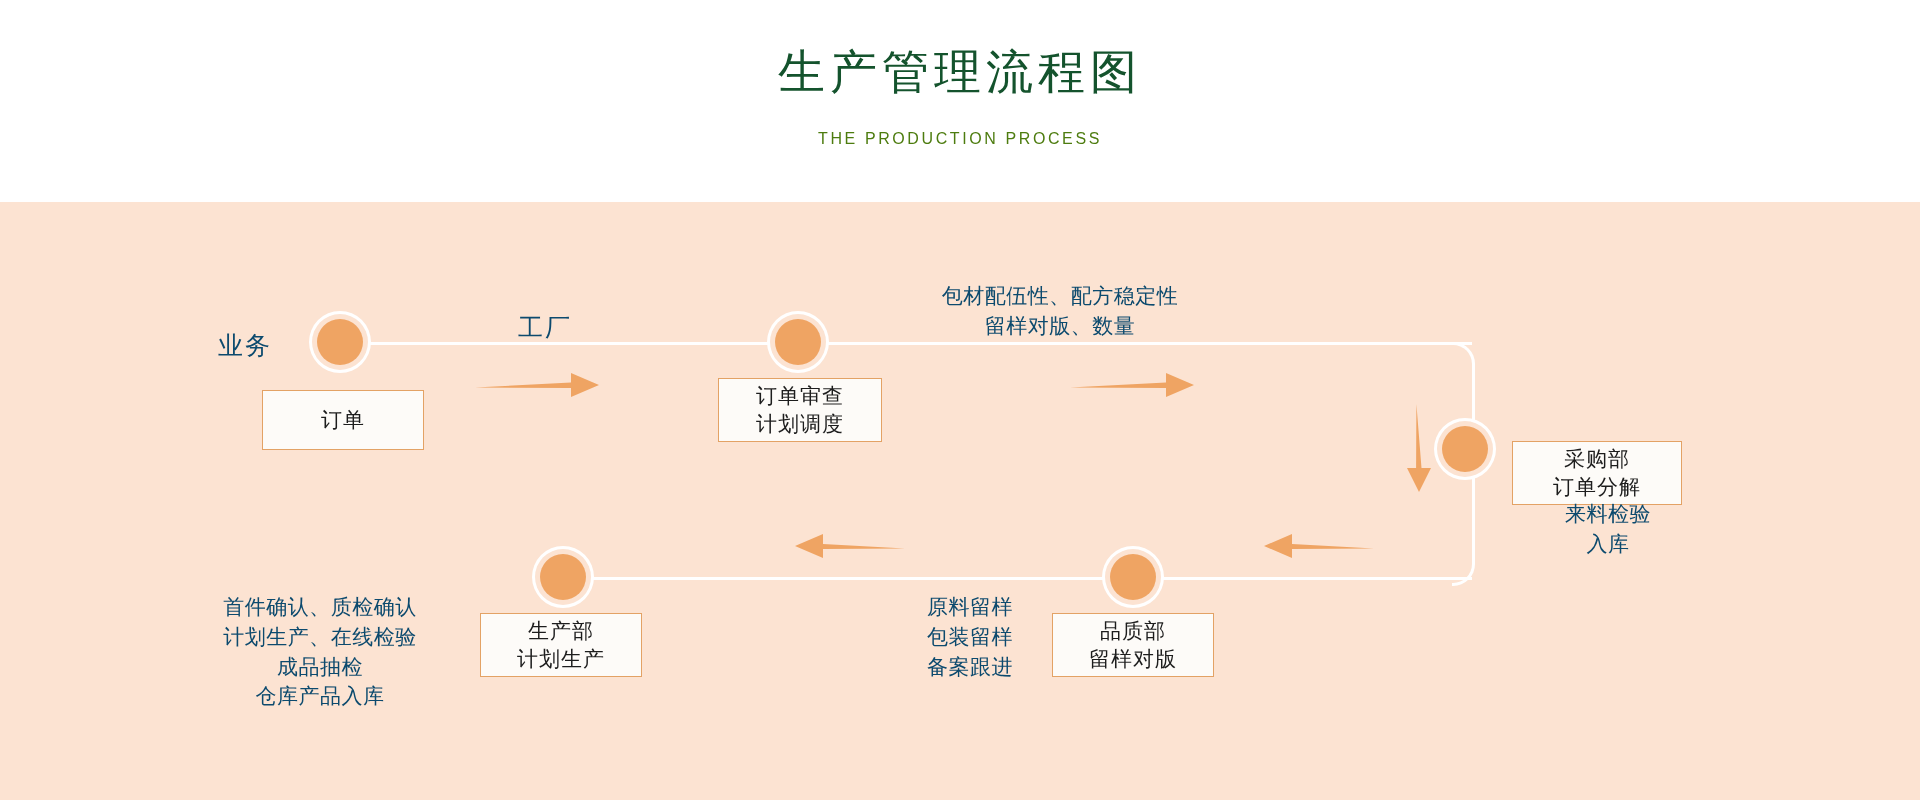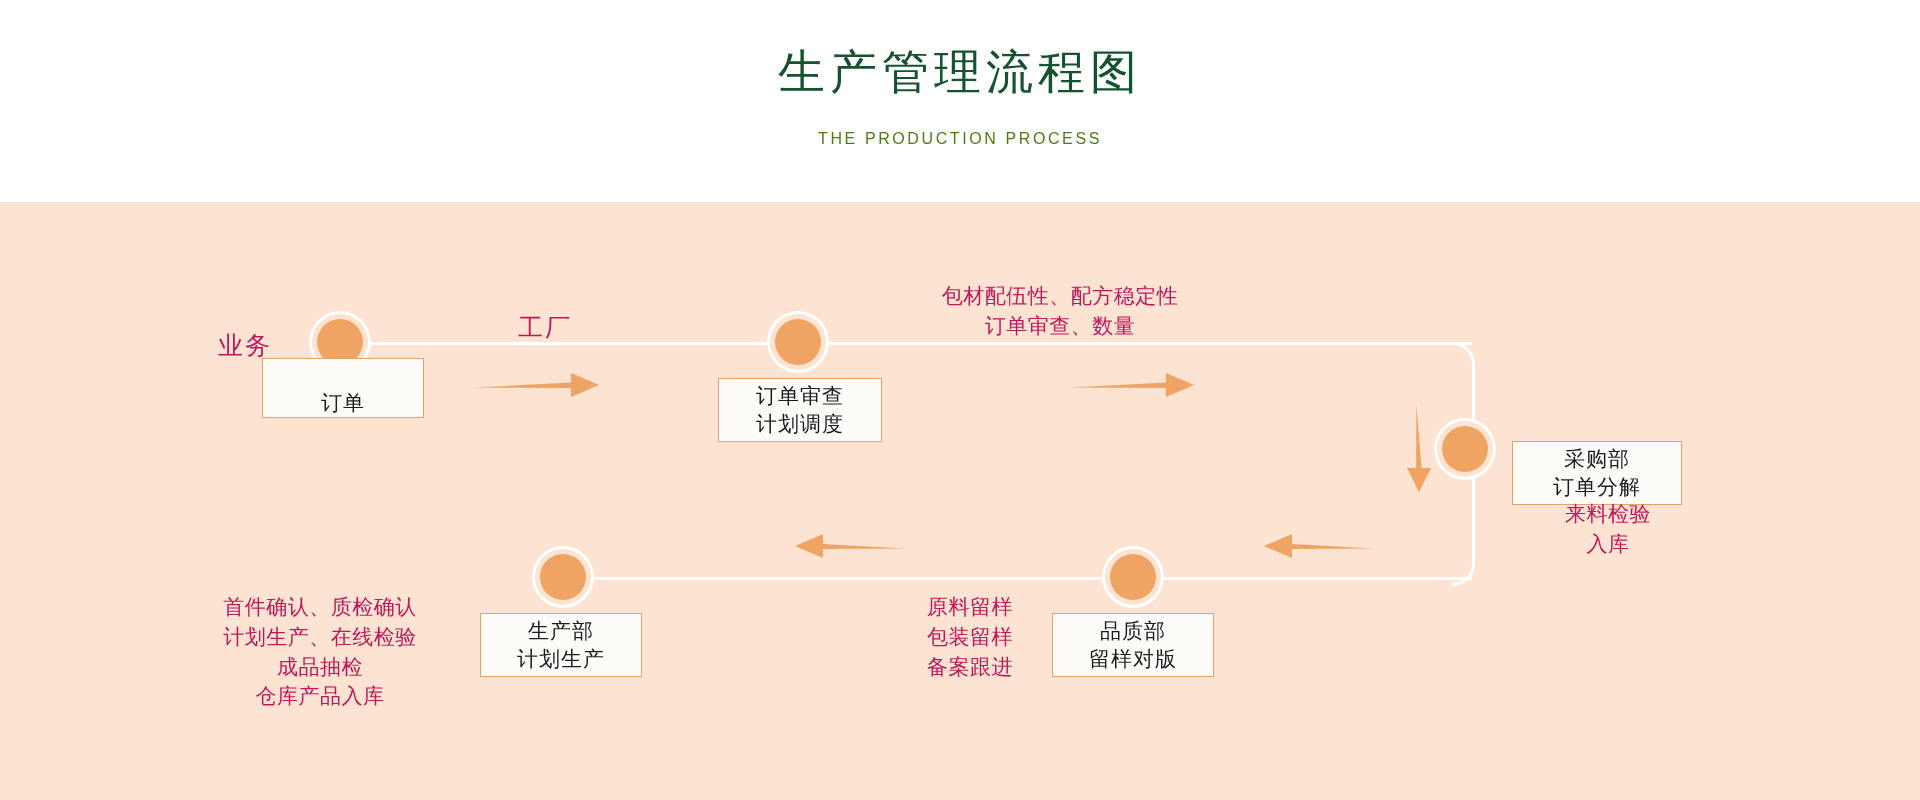--- a/index.html
+++ b/index.html
@@ -101,21 +101,21 @@
     font-size: 21px;
     line-height: 1.32;
     text-align: center;
     letter-spacing: 1px;
   }
   .box span { display: block; white-space: nowrap; }
 
   
   .txt {
     position: absolute;
-    color: #be185d;
+    color: #0c4a6e;
     font-size: 21px;
     line-height: 1.42;
     text-align: center;
     letter-spacing: 0.5px;
     white-space: nowrap;
   }
   .txt span { display: block; }
   .txt-lead {
     font-size: 25px;
     letter-spacing: 2px;
@@ -148,21 +148,21 @@
   <div class="node" style="left:1110px; top:554px;"></div>
   <div class="node" style="left:540px; top:554px;"></div>
 
   <div class="txt txt-lead" style="left:190px; top:328px; width:110px;">
     <span>业务</span>
   </div>
   <div class="txt txt-lead" style="left:490px; top:310px; width:110px;">
     <span>工厂</span>
   </div>
 
-  <div class="box" style="left:262px; top:358px; width:160px; height:58px;justify-content:flex-end;">
+  <div class="box" style="left:262px; top:390px; width:160px; height:58px;">
     <span>订单</span>
   </div>
 
   <div class="box" style="left:718px; top:378px; width:162px; height:62px;">
     <span>订单审查</span>
     <span>计划调度</span>
   </div>
 
   <div class="box" style="left:1512px; top:415px; width:168px; height:62px;margin-top:26px;">
     <span>采购部</span>
@@ -174,21 +174,21 @@
     <span>留样对版</span>
   </div>
 
   <div class="box" style="left:480px; top:613px; width:160px; height:62px;">
     <span>生产部</span>
     <span>计划生产</span>
   </div>
 
   <div class="txt" style="left:870px; top:281px; width:380px;">
     <span>包材配伍性、配方稳定性</span>
-    <span>订单审查、数量</span>
+    <span>留样对版、数量</span>
   </div>
 
   <div class="txt" style="left:1468px; top:499px; width:280px;">
     <span>来料检验</span>
     <span>入库</span>
   </div>
 
   <div class="txt" style="left:190px; top:592px; width:260px;">
     <span>首件确认、质检确认</span>
     <span>计划生产、在线检验</span>

